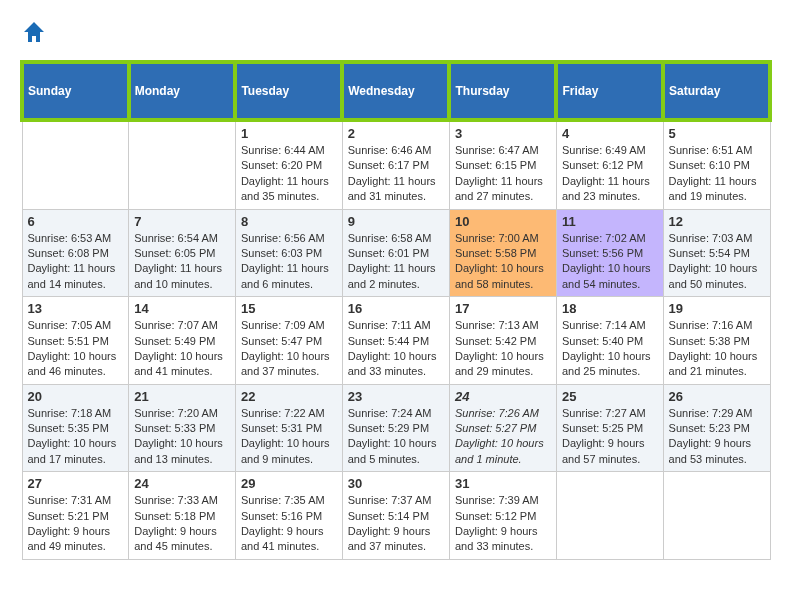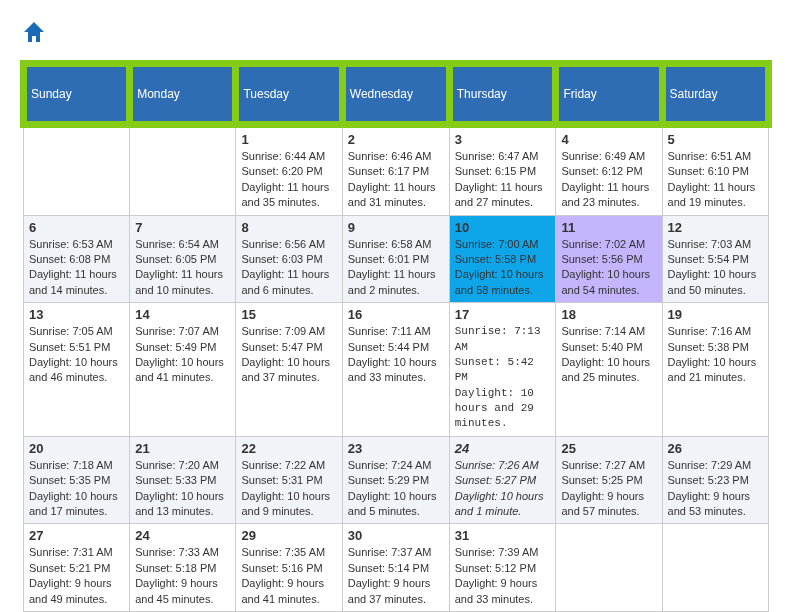--- a/index.html
+++ b/index.html
@@ -56,22 +56,22 @@
       width: 100%;
       border-collapse: collapse;
       font-size: 11px;
     }
     .calendar th {
       background-color: #2e6db4;
       color: #fff;
       padding: 20px 4px;
       text-align: left;
       font-size: 12px;
-      font-weight: normal;
-      border: 7px solid #84cc16;
+      font-weight: bold;
+      border: 4px solid #84cc16;
     }
     .calendar td {
       border: 1px solid #ccc;
       vertical-align: top;
       padding: 4px 5px;
       width: 108px;
       min-height: 80px;
       background: #fff;
     }
     .calendar tr:nth-child(even) td {
@@ -176,21 +176,21 @@
           <div class="day-info" style="white-space: pre-line;">Sunrise: 6:56 AM
 Sunset: 6:03 PM
 Daylight: 11 hours and 6 minutes.</div>
         </td>
         <td style="background: rgb(240, 244, 248);">
           <span class="day-num">9</span>
           <div class="day-info" style="white-space: pre-line;">Sunrise: 6:58 AM
 Sunset: 6:01 PM
 Daylight: 11 hours and 2 minutes.</div>
         </td>
-        <td style="background: #0ea5e9;">
+        <td style="background: #fdba74;">
           <span class="day-num">10</span>
           <div class="day-info" style="white-space: pre-line;">Sunrise: 7:00 AM
 Sunset: 5:58 PM
 Daylight: 10 hours and 58 minutes.</div>
         </td>
         <td style="background: #c4b5fd;">
           <span class="day-num">11</span>
           <div class="day-info" style="white-space: pre-line;">Sunrise: 7:02 AM
 Sunset: 5:56 PM
 Daylight: 10 hours and 54 minutes.</div>
@@ -222,21 +222,21 @@
 Daylight: 10 hours and 37 minutes.</div>
         </td>
         <td>
           <span class="day-num">16</span>
           <div class="day-info" style="white-space: pre-line;">Sunrise: 7:11 AM
 Sunset: 5:44 PM
 Daylight: 10 hours and 33 minutes.</div>
         </td>
         <td>
           <span class="day-num">17</span>
-          <div class="day-info" style="white-space: pre-line; font-family: Liberation Mono, monospace;">Sunrise: 7:13 AM
+          <div class="day-info" style="white-space: pre-line;">Sunrise: 7:13 AM
 Sunset: 5:42 PM
 Daylight: 10 hours and 29 minutes.</div>
         </td>
         <td>
           <span class="day-num">18</span>
           <div class="day-info" style="white-space: pre-line;">Sunrise: 7:14 AM
 Sunset: 5:40 PM
 Daylight: 10 hours and 25 minutes.</div>
         </td>
         <td>

